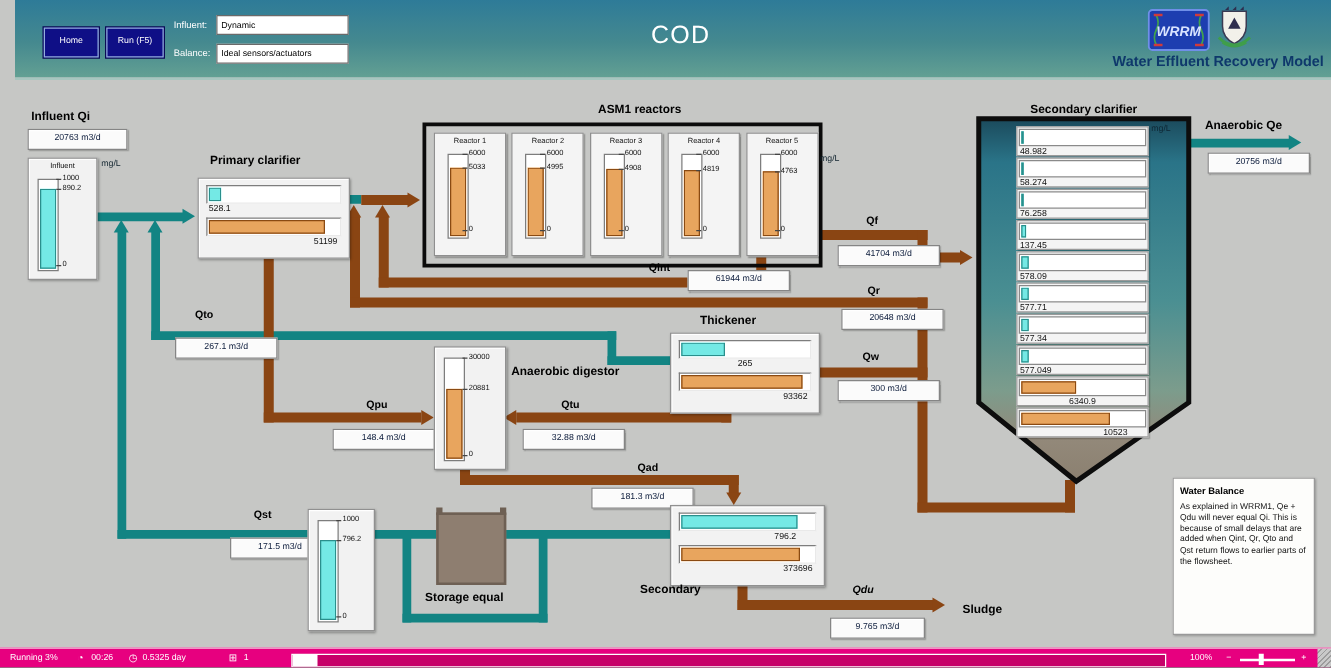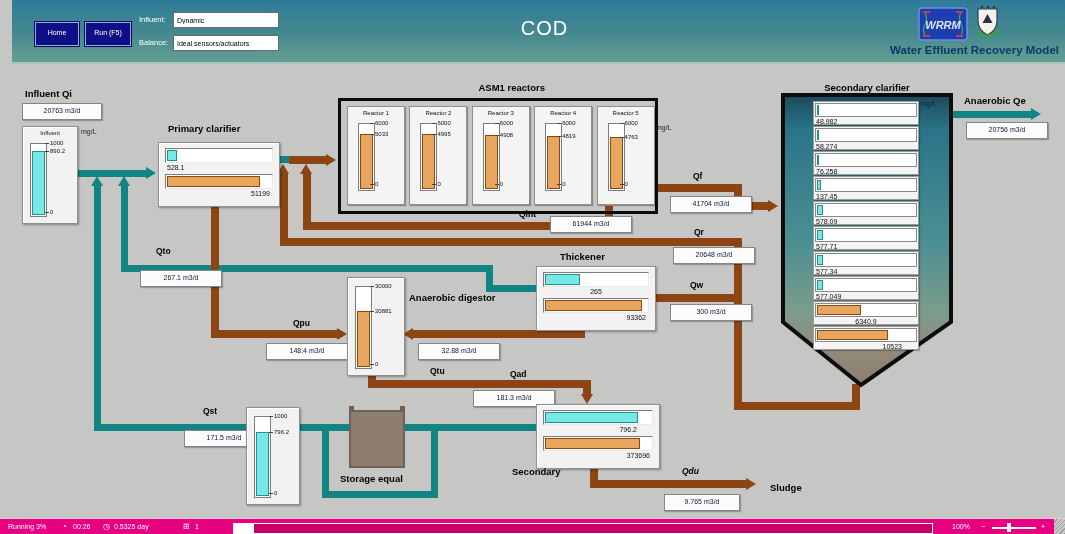--- a/index.html
+++ b/index.html
@@ -248,21 +248,21 @@
   <div class="lbl" style="left:519px;top:209px;">Qint</div>
   <div class="vbox" style="left:550px;top:216px;">61944 m3/d</div>
   <div class="lbl" style="left:694px;top:227px;">Qr</div>
   <div class="vbox" style="left:673px;top:247px;">20648 m3/d</div>
   <div class="lbl" style="left:690px;top:280px;">Qw</div>
   <div class="vbox" style="left:670px;top:304px;">300 m3/d</div>
   <div class="lbl" style="left:156px;top:246px;">Qto</div>
   <div class="vbox" style="left:140px;top:270px;">267.1 m3/d</div>
   <div class="lbl" style="left:293px;top:318px;">Qpu</div>
   <div class="vbox" style="left:266px;top:343px;">148.4 m3/d</div>
-  <div class="lbl" style="left:430px;top:318px;margin-top:48px;">Qtu</div>
+  <div class="lbl" style="left:449px;top:318px;">Qtu</div>
   <div class="vbox" style="left:418px;top:343px;">32.88 m3/d</div>
   <div class="lbl" style="left:510px;top:369px;">Qad</div>
   <div class="vbox" style="left:473px;top:390px;">181.3 m3/d</div>
   <div class="lbl" style="left:203px;top:406px;">Qst</div>
   <div class="vbox" style="left:184px;top:430px;width:78px;">171.5 m3/d</div>
   <div class="lbl" style="left:682px;top:466px;font-style:italic;">Qdu</div>
   <div class="vbox" style="left:664px;top:494px;width:74px;">9.765 m3/d</div>
   <div class="lbl sec" style="left:770px;top:482px;">Sludge</div>
 
   <div class="lbl sec" style="left:807px;top:82px;width:120px;text-align:center;">Secondary clarifier</div>
@@ -384,20 +384,24 @@
         <span class="hfill cyan" style="width: 86%;"></span>
       </div>
     <div class="hval a-right2">796.2</div>
     <div class="htrack" style="margin-top:2px;">
         <span class="hfill orange" style="width: 88%;"></span>
       </div>
     <div class="hval a-right">373696</div>
   </div>
   <div class="lbl sec" style="left:512px;top:466px;">Secondary</div>
 
+  <div id="wbal">
+    <div class="wtitle">Water Balance</div>
+    <div class="wbody">As explained in WRRM1, Qe + Qdu will never equal Qi.  This is because of small delays that are added when Qint, Qr, Qto and Qst return flows to earlier parts of the flowsheet.</div>
+  </div>
 
   <div id="sbar">
     <span class="sb-item" style="left:8px;">Running 3%</span>
     <span class="sb-item sb-ico" style="left:62px;">◔</span>
     <span class="sb-item" style="left:73px;">00:26</span>
     <span class="sb-item sb-ico" style="left:103px;">◷</span>
     <span class="sb-item" style="left:114px;">0.5325 day</span>
     <span class="sb-item sb-ico" style="left:183px;">⊞</span>
     <span class="sb-item" style="left:195px;">1</span>
     <div id="sprog">

